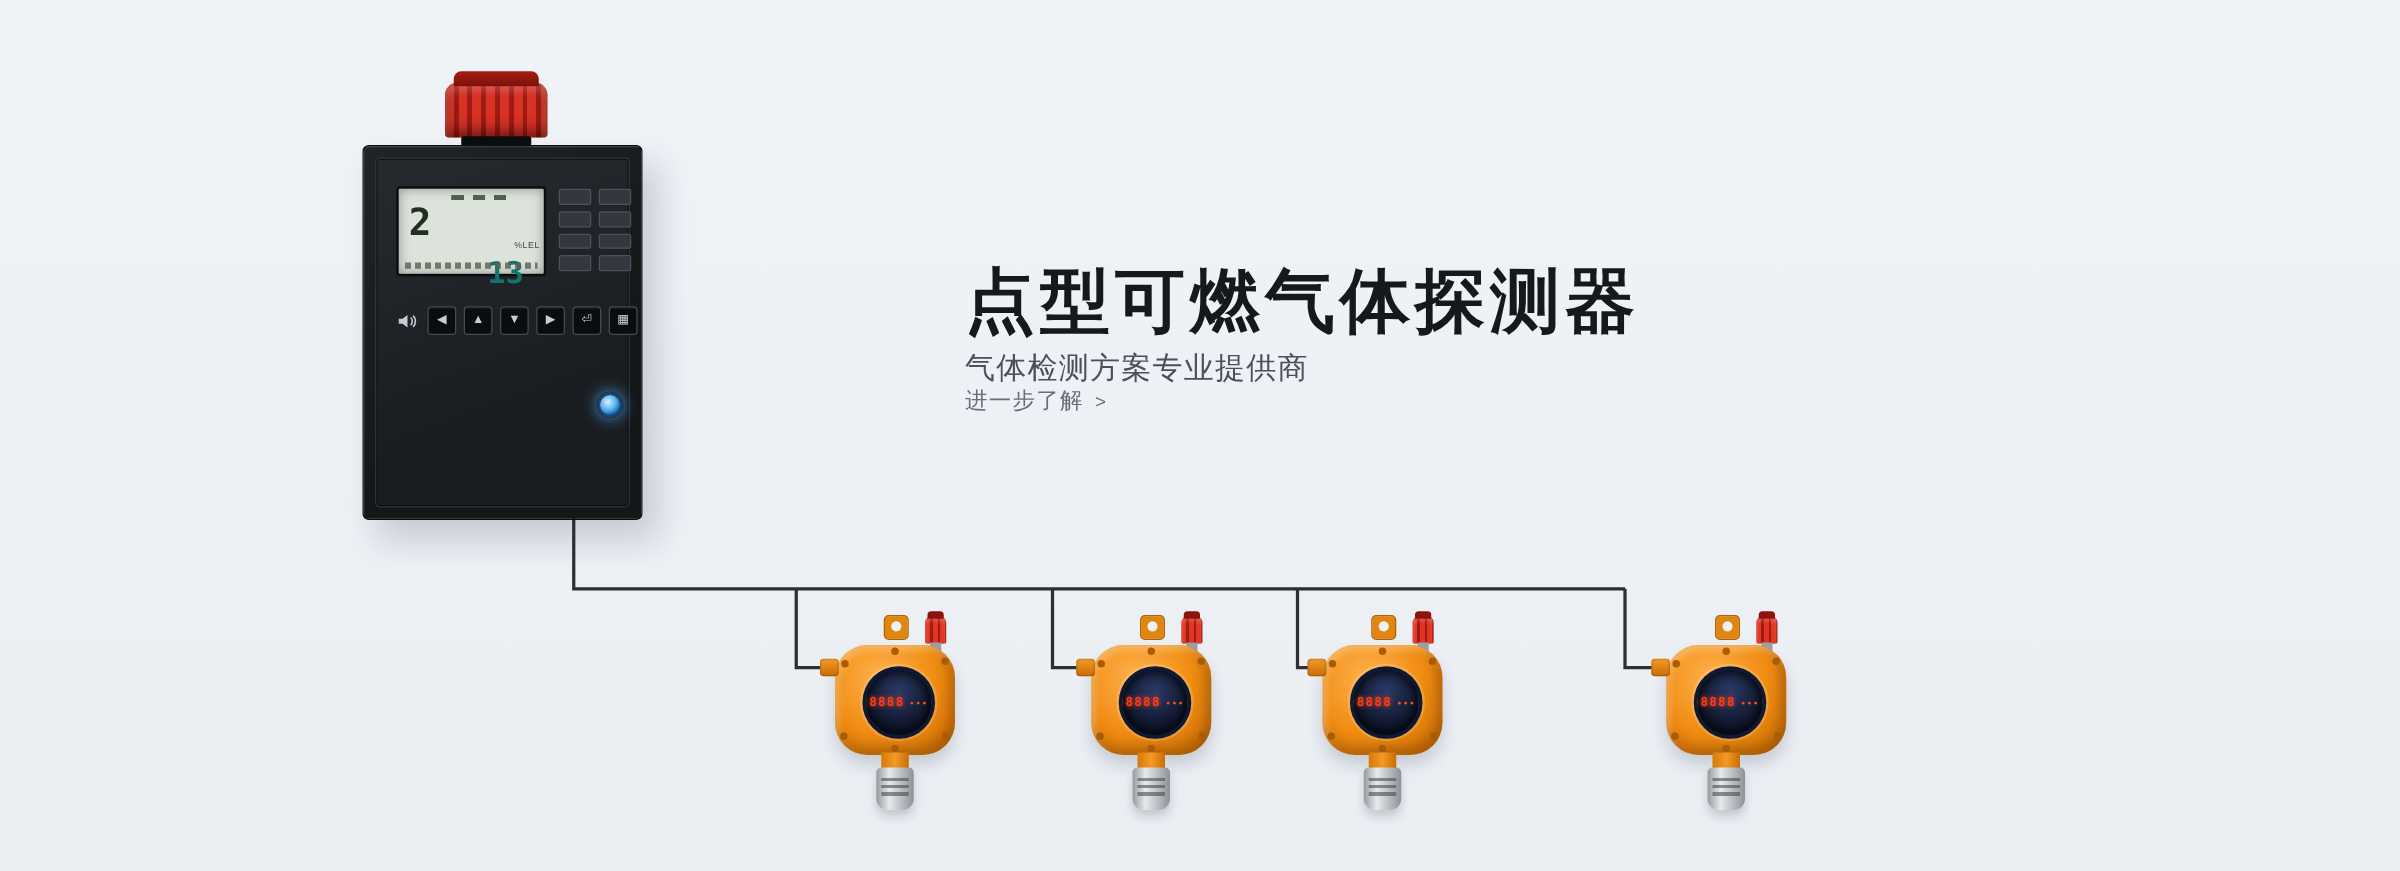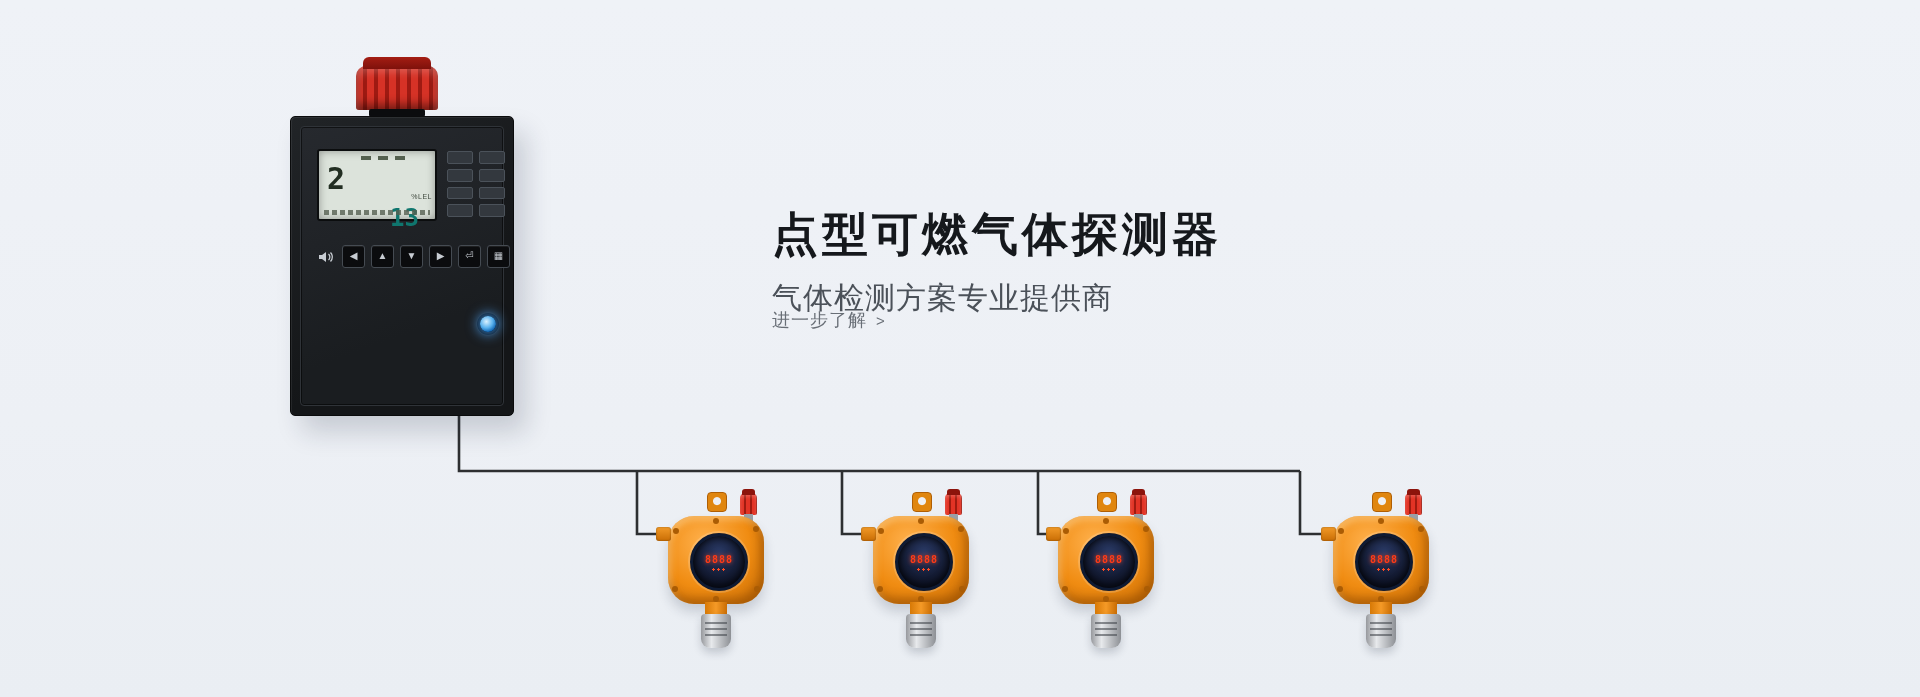--- a/index.html
+++ b/index.html
@@ -42,23 +42,23 @@
   .key{width:21px;height:21px;background:#0b0c0e;border:1px solid #454b52;border-radius:3px;
     color:#c7ccd2;font-size:10px;line-height:20px;text-align:center;box-shadow:inset 0 1px 0 rgba(255,255,255,.08);}
   .speaker{width:20px;height:20px;display:inline-flex;align-items:center;justify-content:center;}
   .ctrl-power{position:absolute;left:176px;top:186px;width:22px;height:22px;border-radius:50%;
     background:#050608;box-shadow:inset 0 0 3px #000,0 0 1px rgba(255,255,255,.25);}
   .ctrl-power::after{content:"";position:absolute;left:3px;top:3px;width:16px;height:16px;border-radius:50%;
     background:radial-gradient(circle at 40% 35%,#d9f1ff,#58b1ee 45%,#0e62b0 75%,#073f76);
     box-shadow:0 0 12px 3px rgba(80,170,255,.75);}
 
   
-  .hero-title{position:absolute;left:772px;top:204px;margin:0;font-size:46px;font-weight:700;
+  .hero-title{position:absolute;left:772px;top:204px;margin:0;font-size:56px;font-weight:700;
     color:#15181c;letter-spacing:4px;}
-  .hero-sub{position:absolute;left:772px;top:278px;margin:0;font-size:30px;color:#4b5159;letter-spacing:1px;font-family:Liberation Mono, monospace;}
+  .hero-sub{position:absolute;left:772px;top:278px;margin:0;font-size:24px;color:#4b5159;letter-spacing:1px;font-family:Liberation Mono, monospace;}
   .hero-link{position:absolute;left:772px;top:308px;font-size:18px;color:#686e76;text-decoration:none;
     letter-spacing:1px;cursor:pointer;}
   .hero-link .arrow{margin-left:9px;font-size:15px;}
 
   
   .detector{position:absolute;top:492px;width:120px;height:158px;}
   .det-bracket{position:absolute;left:51px;top:0;width:18px;height:18px;border:1px solid #b05f04;border-radius:4px;
     background:radial-gradient(circle at 50% 45%,#edf0f5 0 3.5px,#e0860f 4.5px 100%);}
   .det-beacon{position:absolute;left:84px;top:1px;width:17px;height:22px;border-radius:5px 5px 2px 2px;
     background:repeating-linear-gradient(90deg,#e23325 0 4px,#a01b10 4px 6px);
@@ -69,21 +69,21 @@
     background:linear-gradient(90deg,#84898f,#c9cdd2,#7e8playerU289);background:#9aa0a6;}
   .det-body{position:absolute;left:12px;top:24px;width:96px;height:88px;border-radius:26px;
     background:radial-gradient(circle at 38% 30%,#ffb14d,#f08c12 52%,#c96d04 96%);
     box-shadow:inset -4px -6px 10px rgba(120,60,0,.45),inset 3px 4px 6px rgba(255,220,160,.5),
       0 8px 12px rgba(40,50,70,.18);}
   .det-body .bolts{position:absolute;left:5px;top:12px;width:6px;height:6px;border-radius:50%;background:#aa5c04;
     box-shadow:80px -2px 0 #aa5c04,-1px 58px 0 #aa5c04,81px 58px 0 #aa5c04,40px -10px 0 #aa5c04,40px 68px 0 #aa5c04;}
   .det-display{position:absolute;left:22px;top:17px;width:52px;height:52px;border-radius:50%;
     background:radial-gradient(circle at 50% 32%,#2a3a66,#0d1224 72%);border:3px solid #0e1a33;
     box-shadow:0 0 0 2px rgba(255,255,255,.18),inset 0 0 9px #000;
-    display:flex;flex-direction:column;align-items:center;justify-content:center;gap:3px;}
+    display:flex;flex-direction:row;align-items:center;justify-content:center;gap:3px;}
   .det-digits{font:700 10px "DejaVu Sans Mono",monospace;color:#ff3b17;letter-spacing:1px;
     text-shadow:0 0 4px rgba(255,70,30,.9);}
   .det-leds{width:16px;height:3px;background-image:radial-gradient(circle,#ff4a20 1px,transparent 1.3px);
     background-size:5px 3px;background-repeat:repeat-x;}
   .det-gland{position:absolute;left:0;top:35px;width:15px;height:14px;border-radius:3px;
     background:linear-gradient(180deg,#f29a28,#c96d04);box-shadow:inset 0 0 2px rgba(0,0,0,.4);}
   .det-neck{position:absolute;left:49px;top:110px;width:22px;height:13px;
     background:linear-gradient(90deg,#d77906,#f59a27 50%,#c96d04);}
   .det-sensor{position:absolute;left:45px;top:122px;width:30px;height:34px;border-radius:4px 4px 9px 9px;
     background:linear-gradient(90deg,#97999d,#e7e9ec 35%,#8d9095);

